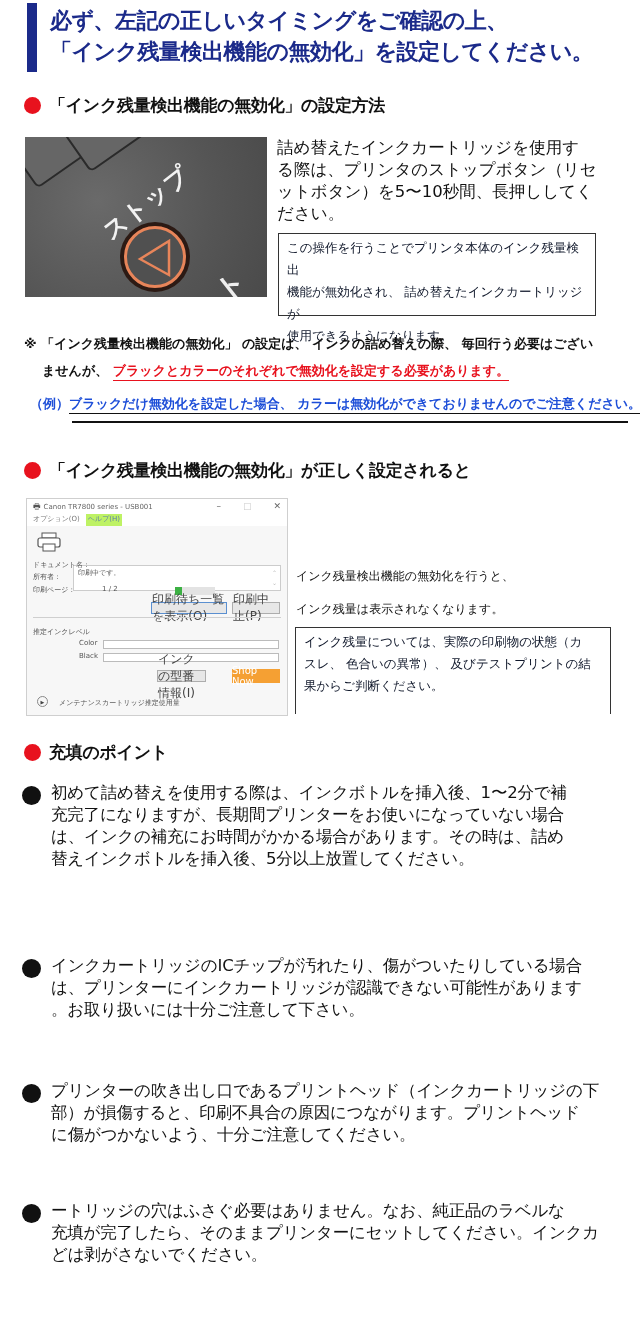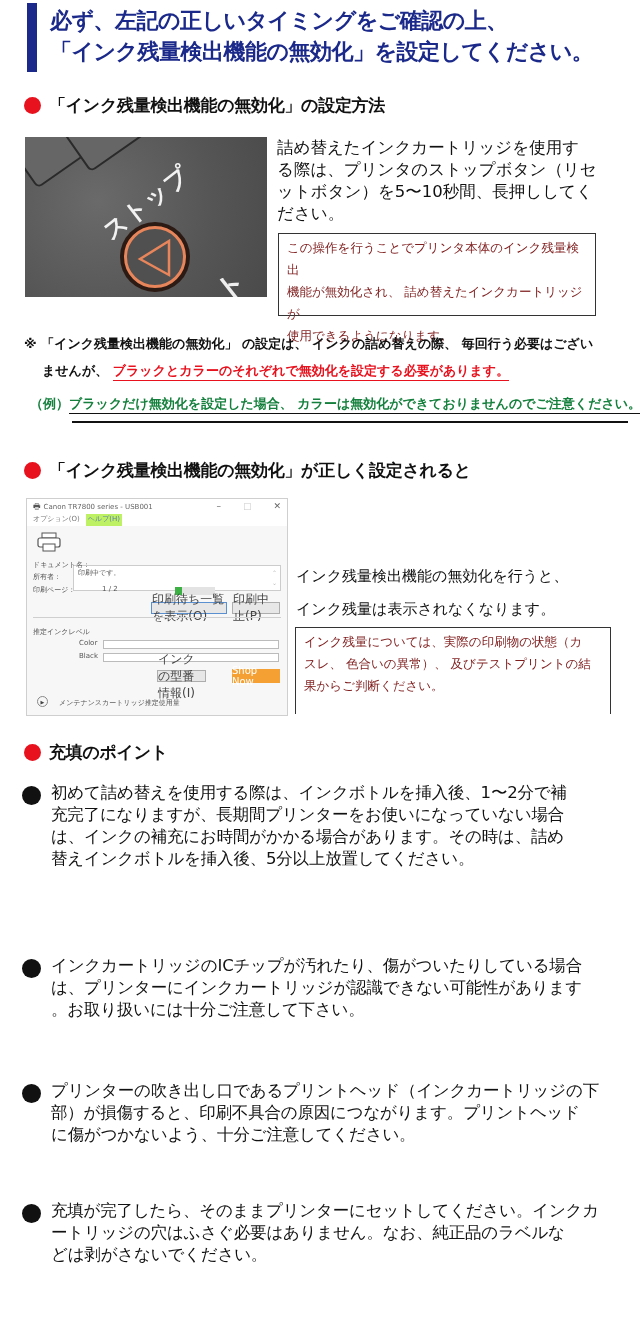--- a/index.html
+++ b/index.html
@@ -22,25 +22,25 @@
   .photo .key { position: absolute; background: #666; border: 2px solid #2a2a2a; }
   .photo .key1 { left: -10px; top: -20px; width: 60px; height: 60px; transform: rotate(-35deg); border-radius: 6px; }
   .photo .key2 { left: 45px; top: -30px; width: 70px; height: 50px; transform: rotate(-35deg); border-radius: 6px; }
   .photo .stop-label { position: absolute; left: 70px; top: 50px; color: #f2f2f2; font-size: 24px; font-weight: bold; transform: rotate(-38deg); white-space: nowrap; letter-spacing: 1px; }
   .photo .btn-ring { position: absolute; left: 95px; top: 85px; width: 70px; height: 70px; border-radius: 50%; background: #2c1a14; display: flex; align-items: center; justify-content: center; }
   .photo .btn-inner { width: 62px; height: 62px; border-radius: 50%; border: 3px solid #e8855a; background: #505050; position: relative; }
   .photo .tri { position: absolute; left: 8px; top: 6px; width: 44px; height: 44px; }
   .photo .corner-white { position: absolute; right: 20px; bottom: -10px; color: #eee; font-size: 30px; font-weight: bold; transform: rotate(-38deg); }
 
   .body-text { font-size: 16.5px; line-height: 22px; color: #111; }
-  .note-box { border: 1.5px solid #333; background: #fff; font-size: 12.5px; line-height: 22px; color: #7f1d1d; padding: 3px 8px; }
+  .note-box { border: 1.5px solid #333; background: #fff; font-size: 12.5px; line-height: 22px; color: #0f172a; padding: 3px 8px; }
 
   .asterisk-note { left: 24px; top: 330px; width: 610px; font-size: 13px; font-weight: bold; line-height: 27px; color: #111; }
   .red-underline { color: #e8121e; border-bottom: 1.5px solid #e8121e; padding-bottom: 2px; }
-  .example-note { left: 30px; top: 395px; font-size: 13px; font-weight: bold; color: #15803d; white-space: nowrap; }
+  .example-note { left: 30px; top: 395px; font-size: 13px; font-weight: bold; color: #1d4ed8; white-space: nowrap; }
   .example-underline { border-bottom: 1.5px solid #111; padding-bottom: 2px; }
 
   
   .dialog { left: 26px; top: 498px; width: 262px; height: 218px; background: #f7f7f7; border: 1px solid #cfcfcf; font-size: 7px; color: #555; }
   .dlg-titlebar { position: absolute; left: 0; top: 0; width: 100%; height: 15px; background: #fff; display: flex; align-items: center; padding-left: 6px; }
   .dlg-titlebar .ttl { color: #666; margin-left: 3px; }
   .dlg-ctrls { position: absolute; right: 6px; top: 2px; display: flex; gap: 22px; color: #666; font-size: 9px; }
   .dlg-menu { position: absolute; left: 0; top: 15px; width: 100%; height: 12px; background: #fff; display: flex; gap: 6px; padding-left: 6px; color: #777; }
   .dlg-menu .active { background: #bef264; color: #5a7aaa; padding: 0 2px; }
   .printer-icon { position: absolute; left: 10px; top: 33px; width: 24px; height: 20px; }
@@ -158,21 +158,21 @@
   <div class="dlg-row" style="top:140px; left:52px;">Color</div>
   <div class="dlg-input" style="top:141px;"></div>
   <div class="dlg-row" style="top:153px; left:52px;">Black</div>
   <div class="dlg-input" style="top:154px;"></div>
   <div class="dlg-btn" style="left:130px; top:171px; width:49px;">インクの型番情報(I)</div>
   <div class="shop-btn">Shop Now</div>
   <div class="expand-btn">▶</div>
   <div class="dlg-row" style="top:199px; left:32px;">メンテナンスカートリッジ推定使用量</div>
 </div>
 
-<div class="abs" style="left:296px; top:560px; font-size:15px; line-height:33px; color:#111;">
+<div class="abs" style="left:296px; top:560px; font-size:12px; line-height:33px; color:#111;">
   <div>インク残量検出機能の無効化を行うと、</div>
   <div>インク残量は表示されなくなります。</div>
 </div>
 
 <div class="abs note-box" style="left:295px; top:627px; width:316px; height:87px; border-bottom:none;">
   <div>インク残量については、実際の印刷物の状態（カ</div>
   <div>スレ、 色合いの異常）、 及びテストプリントの結</div>
   <div>果からご判断ください。</div>
 </div>
 
@@ -205,17 +205,17 @@
   <div class="bullet-text">
     <div>プリンターの吹き出し口であるプリントヘッド（インクカートリッジの下</div>
     <div>部）が損傷すると、印刷不具合の原因につながります。プリントヘッド</div>
     <div>に傷がつかないよう、十分ご注意してください。</div>
   </div>
 </div>
 
 <div class="abs bullet-item" style="top:1200px;">
   <span class="black-dot"></span>
   <div class="bullet-text">
+    <div>ートリッジの穴はふさぐ必要はありません。なお、純正品のラベルな</div>
     <div>充填が完了したら、そのままプリンターにセットしてください。インクカ</div>
-    <div>ートリッジの穴はふさぐ必要はありません。なお、純正品のラベルな</div>
     <div>どは剥がさないでください。</div>
   </div>
 </div>
 
 </body></html>

